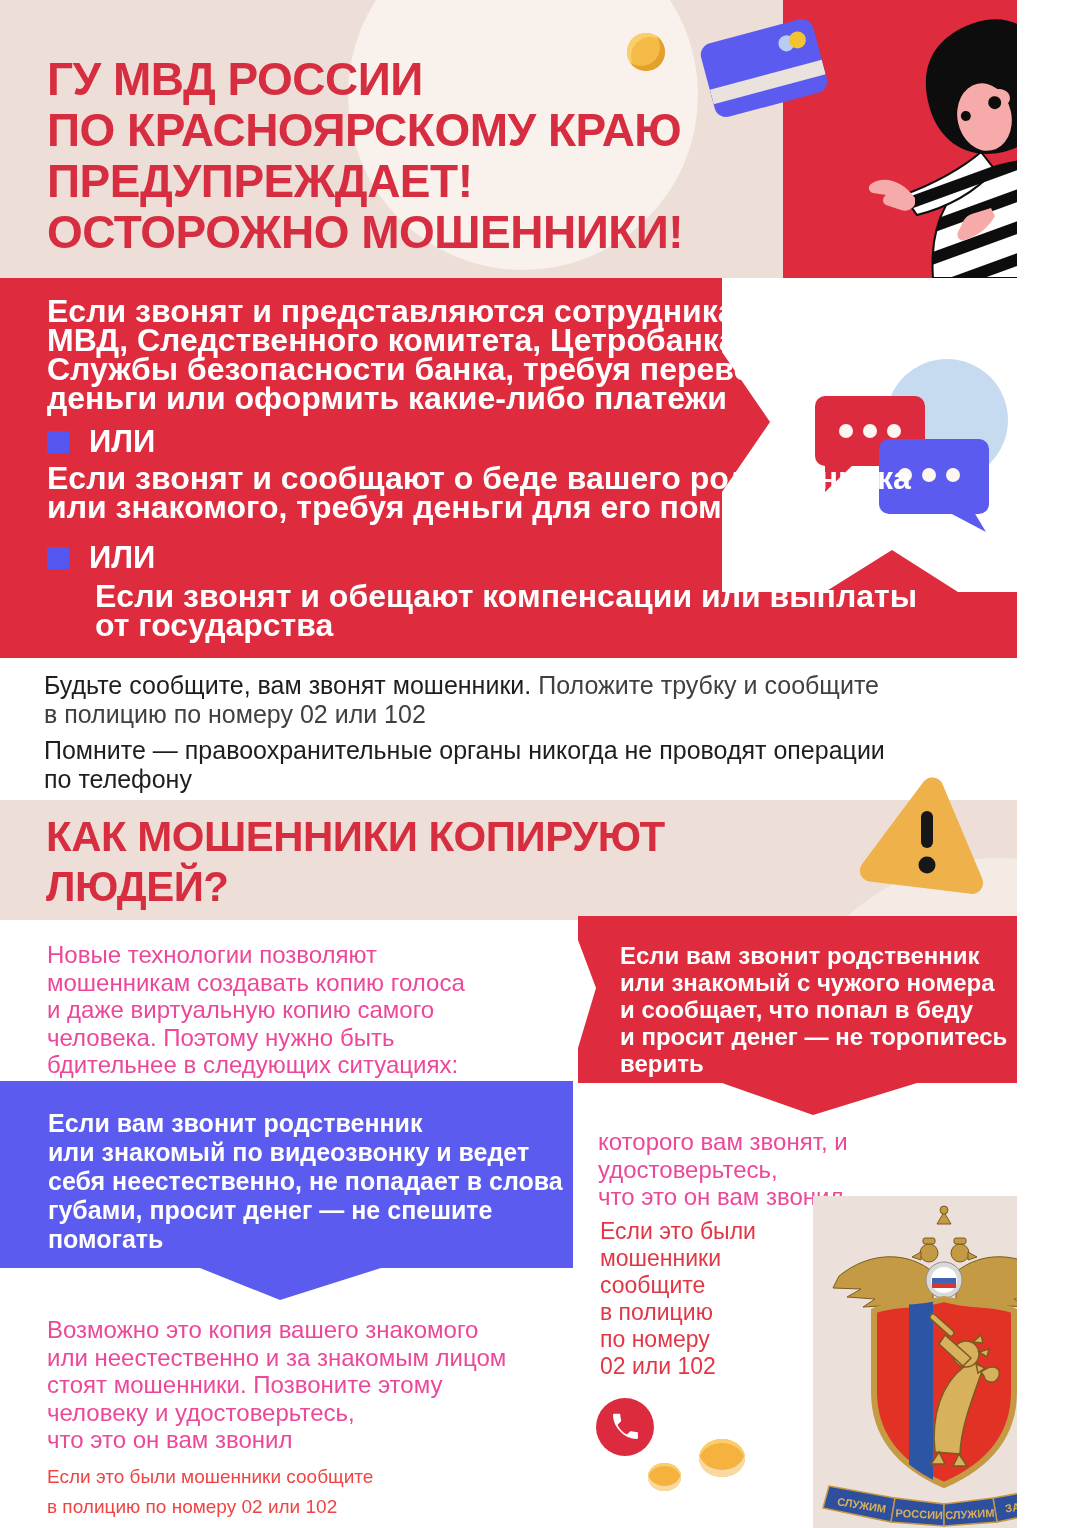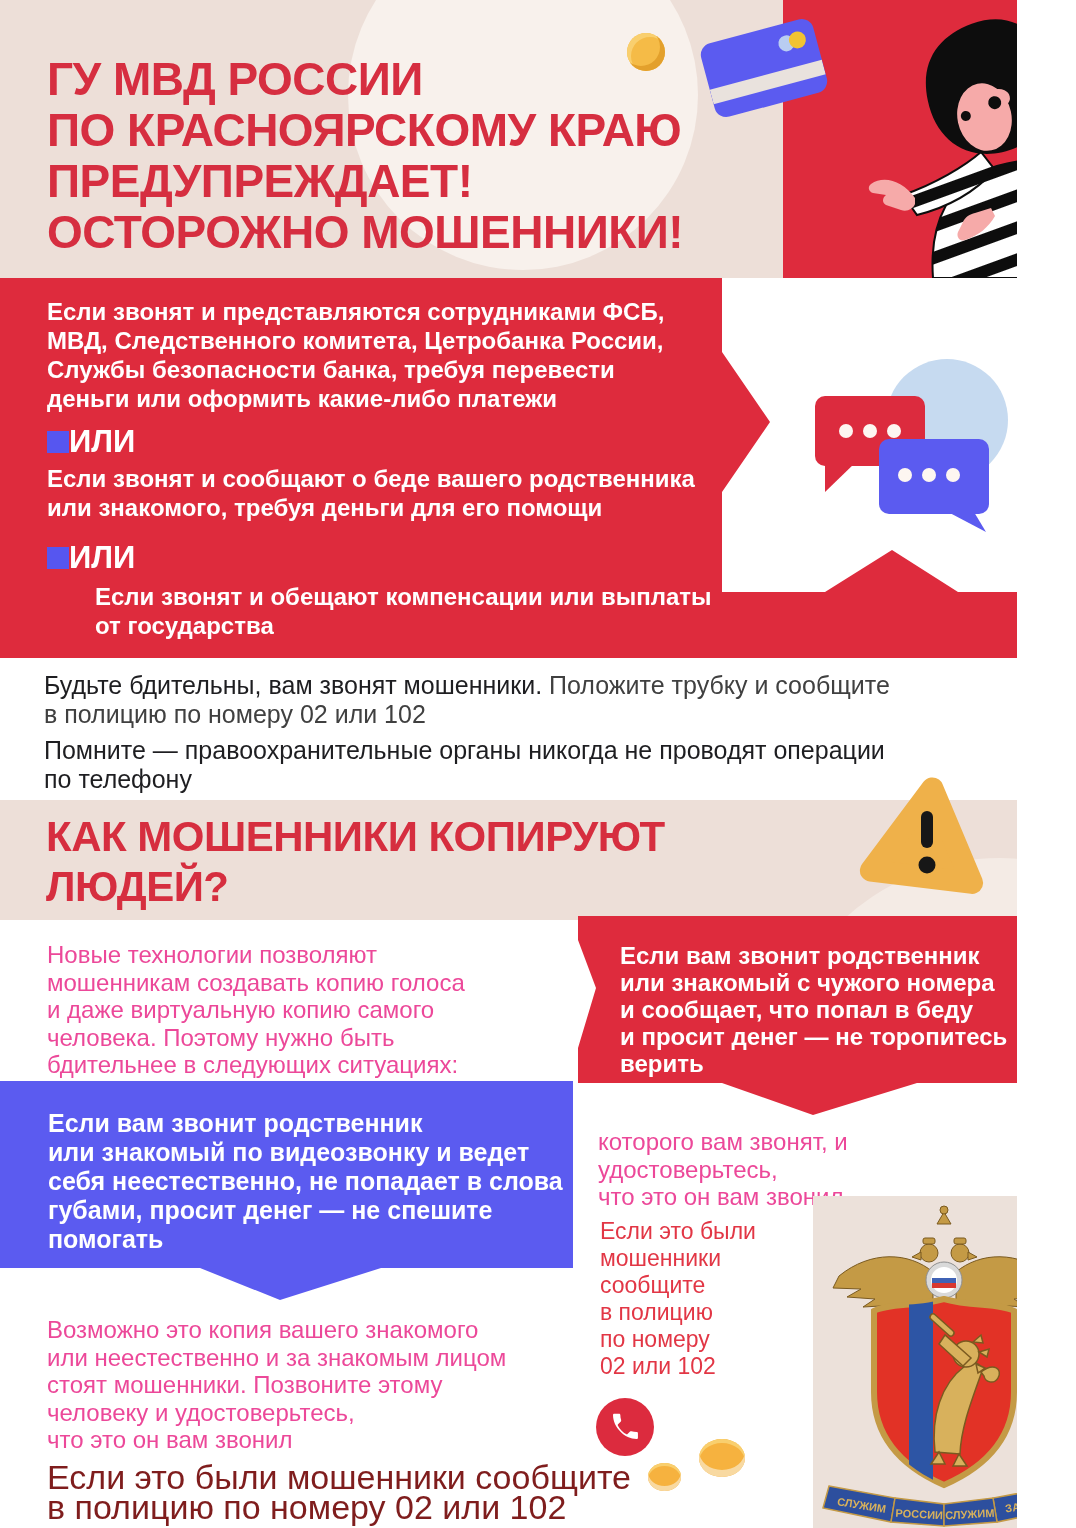--- a/index.html
+++ b/index.html
@@ -17,38 +17,38 @@
   .coin-top { left:627px; top:33px; width:38px; height:38px; border-radius:50%;
     background:#f5bb47; box-shadow:inset -5px -5px 0 #e3a02c, inset 4px 4px 0 #f9cf6e; }
   .card { left:706px; top:30px; width:116px; height:76px; background:#5b5bf0; border-radius:12px;
     transform:rotate(-15deg); overflow:hidden; }
   .card-stripe { left:0; top:45px; width:116px; height:15px; background:#e9e2dd; }
   .card-dot-b { left:78px; top:12px; width:16px; height:16px; border-radius:50%; background:#b9cdf2; }
   .card-dot-y { left:89px; top:11px; width:17px; height:17px; border-radius:50%; background:#f2c332; }
 
   
   .band { left:0; top:278px; width:1076px; height:380px; background:#de2b3d; }
-  .band-text { color:#ffffff; font-weight:800; font-size:24px; line-height:29px; }
-  .or-row { display:flex; align-items:center; gap:0; }
+  .band-text { color:#ffffff; font-weight:800; font-size:32px; line-height:29px; }
+  .or-row { display:flex; align-items:center; gap:20px; }
   .or-square { width:22px; height:22px; background:#5656f0; }
   .or-label { color:#fff; font-weight:800; font-size:31px; }
 
   
   .advice { color:#1e1e21; font-size:25px; line-height:29px; }
   .advice .red { color:#404040; }
 
   
   .band2 { left:0; top:800px; width:1076px; height:120px; background:#eddfd8; overflow:hidden; }
   .band2-circle { left:770px; top:58px; width:460px; height:460px; border-radius:50%; background:#f4ebe5; }
   .h2 { left:46px; top:812px; color:#d62e3f; font-weight:800; font-size:42px; line-height:50px; letter-spacing:-0.5px; }
 
   .body-text { color:#ec4899; font-size:24px; line-height:27.5px; }
   .callout-text { color:#ffffff; font-weight:800; }
   .note-red { color:#e23645; font-size:23px; line-height:27px; }
-  .note-blue { color:#7f1d1d; font-size:34px; line-height:30px; }
+  .note-blue { color:#ef4444; font-size:19px; line-height:30px; }
 
   .phone-circle { left:596px; top:1398px; width:58px; height:58px; border-radius:50%; background:#dc2b3e;
     display:flex; align-items:center; justify-content:center; }
 
   .coin-ellipse { border-radius:50%; }
 
   .emblem-panel { left:813px; top:1196px; width:263px; height:332px; background:#ece1da; }
 </style>
 </head>
 <body>
@@ -141,21 +141,21 @@
     <div class="or-square"></div>
     <div class="or-label">ИЛИ</div>
   </div>
 
   <div class="abs band-text" style="left:47px; top:582px;margin-left:48px;">
     <div>Если звонят и обещают компенсации или выплаты</div>
     <div>от государства</div>
   </div>
 
   <div class="abs advice" style="left:44px; top:671px;">
-    <div><span>Будьте бдительны, вам звонят мошенники. </span><span class="red">Положите трубку и сообщите</span></div>
+    <div><span>Будьте сообщите, вам звонят мошенники. </span><span class="red">Положите трубку и сообщите</span></div>
     <div class="red">в полицию по номеру 02 или 102</div>
   </div>
   <div class="abs advice" style="left:44px; top:736px;">
     <div>Помните — правоохранительные органы никогда не проводят операции</div>
     <div>по телефону</div>
   </div>
 
   <div class="abs band2">
     <div class="abs band2-circle"></div>
   </div>

